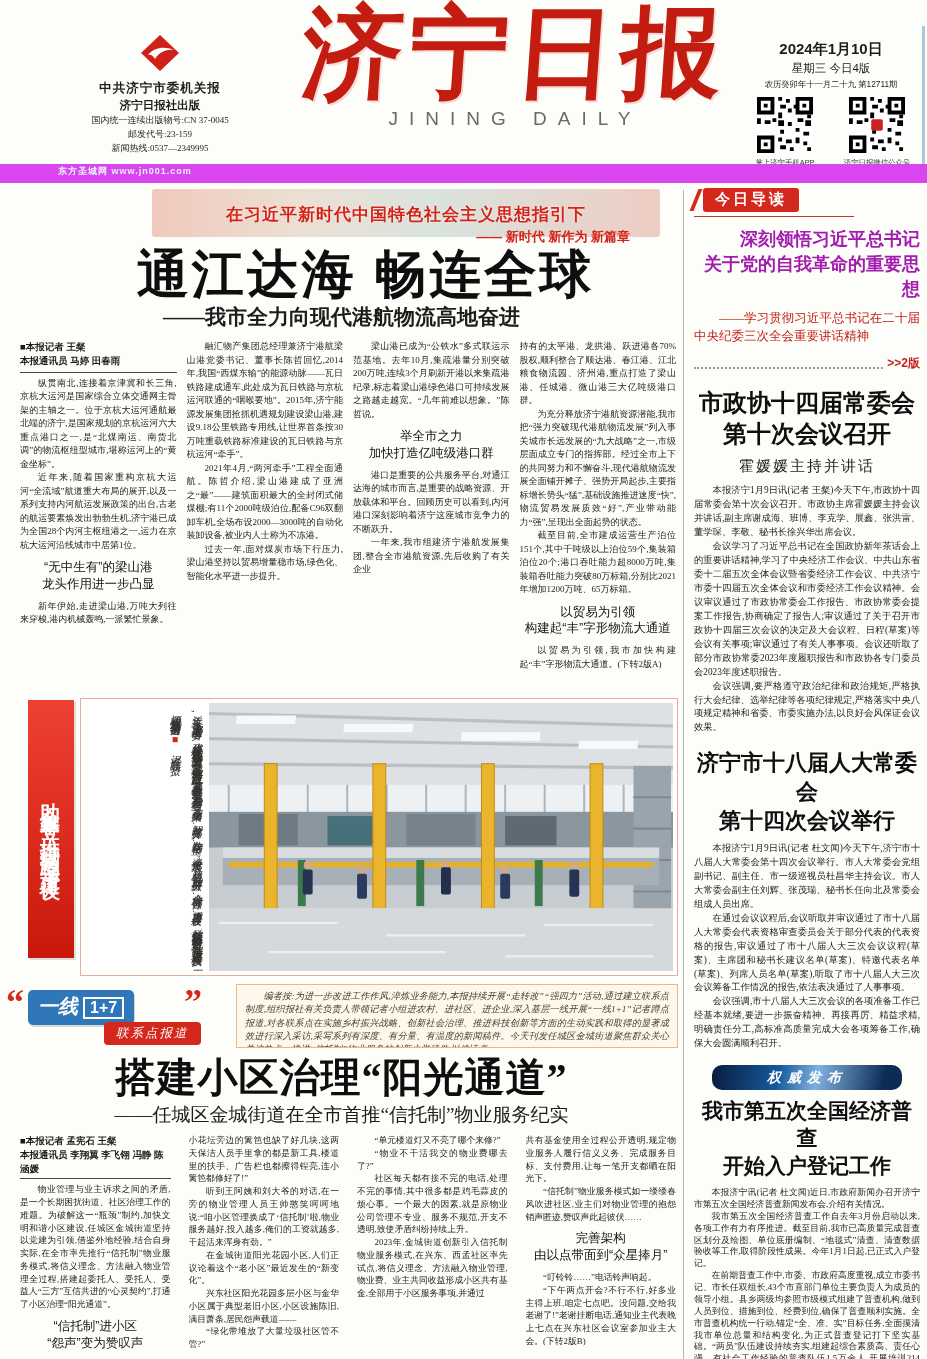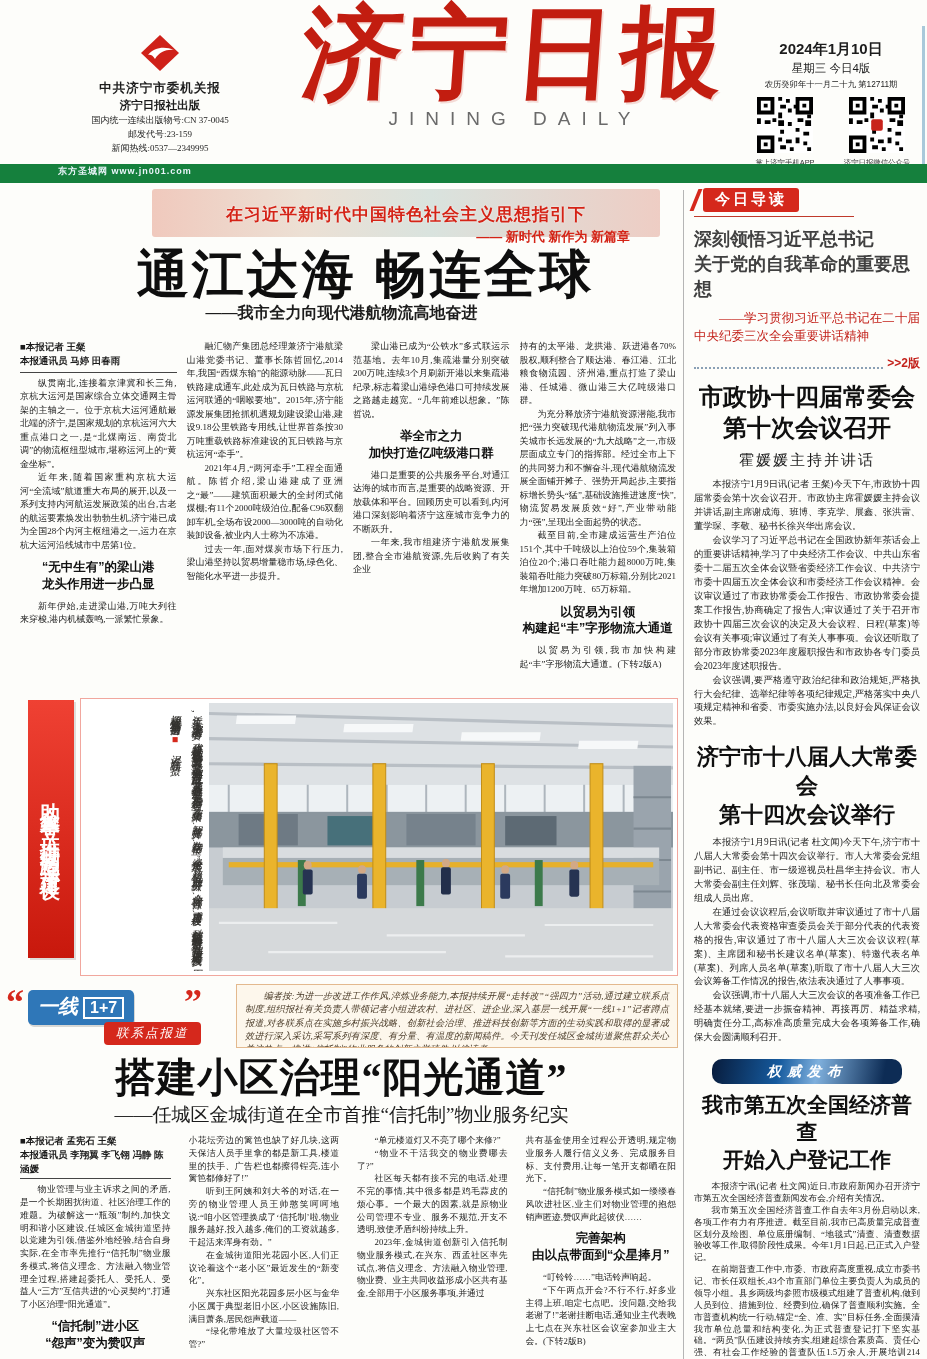--- a/index.html
+++ b/index.html
@@ -18,41 +18,41 @@
                   font-family:"Liberation Sans","DejaVu Sans",sans-serif;}
   .mh-right{position:absolute;right:10px;top:40px;width:172px;text-align:center;
             font-family:"Liberation Sans","DejaVu Sans",sans-serif;}
   .d1{font-size:15px;font-weight:bold;}
   .d2{font-size:11.5px;margin-top:2px;}
   .d3{font-size:8.3px;margin-top:3px;white-space:nowrap;}
   .qrs{display:flex;justify-content:space-between;margin-top:7px;padding:0 4px;}
   .qr-block{width:72px;}
   .qr-label{font-size:7.4px;margin-top:1px;color:#333;}
   .edge-strip{position:absolute;right:2px;top:26px;width:3px;height:148px;background:#a9c9da;}
-  .site-bar{position:absolute;left:0;top:164px;width:927px;height:19px;background:#15803d;}
+  .site-bar{position:absolute;left:0;top:164px;width:927px;height:19px;background:#d946ef;}
   .site-bar span{position:absolute;left:58px;top:1px;font-size:9px;color:#eaf4fa;font-weight:bold;
                  font-family:"Liberation Sans",sans-serif;letter-spacing:1px;}
   
   .lead-banner{position:absolute;left:152px;top:189px;width:508px;height:48px;box-sizing:border-box;
                background:linear-gradient(90deg,#f0c9bd,#ece0d4 30%,#d9e3de 55%,#eecdc4);
                border-radius:3px;padding-top:14px;text-align:center;}
   .lb1{font-size:17px;font-weight:900;color:#d42316;letter-spacing:1px;
        font-family:"Liberation Sans",sans-serif;text-shadow:0 0 2px #fff;}
   .lb2{font-size:13px;font-weight:900;color:#d42316;text-align:right;padding-right:30px;margin-top:2px;
        font-family:"Liberation Sans",sans-serif;}
   .lead-headline{position:absolute;left:0;top:240px;width:683px;text-align:center;font-size:52px;
                  font-weight:900;letter-spacing:3px;color:#0e0e0e;
                  font-family:"Liberation Sans","DejaVu Sans",sans-serif;padding-left:24px;}
-  .lead-dek{position:absolute;left:0;top:303px;width:683px;text-align:center;font-size:16px;font-weight:600;}
+  .lead-dek{position:absolute;left:0;top:303px;width:683px;text-align:center;font-size:21px;font-weight:600;}
   .lead-cols{position:absolute;left:20px;top:340px;width:656px;height:352px;display:flex;gap:10px;overflow:hidden;}
   .ncol{flex:1;font-size:9px;line-height:1.5;overflow:hidden;}
   .ncol p{margin:0;text-indent:2em;text-align:justify;}
   .byline{font-size:9.5px;font-weight:bold;font-family:"Liberation Sans",sans-serif;text-indent:0;}
   .byline.b2{border-bottom:1px solid #444;padding-bottom:3px;margin-bottom:4px;}
-  .xhead{font-family:"Liberation Sans",sans-serif;font-weight:700;text-align:center;font-size:12.5px;
+  .xhead{font-family:"Liberation Sans",sans-serif;font-weight:400;text-align:center;font-size:12.5px;
          line-height:1.35;margin:7px 0;white-space:pre-line;text-indent:0;color:#111;}
   
   .v-banner{position:absolute;left:28px;top:700px;width:46px;height:258px;
             background:linear-gradient(180deg,#ef4133,#c8180c);color:#fff;writing-mode:vertical-rl;
             font-size:20px;font-weight:900;letter-spacing:6px;display:flex;align-items:center;justify-content:center;
             font-family:"Liberation Sans",sans-serif;box-shadow:2px 2px 0 rgba(0,0,0,.12);}
   .photo-box{position:absolute;left:80px;top:698px;width:598px;height:278px;border:1px solid #f1a79e;
              display:flex;padding:4px;box-sizing:border-box;background:#fff;}
   .photo-caption{width:120px;writing-mode:vertical-rl;font-size:10.5px;line-height:2.05;font-style:italic;
                  color:#33322f;padding:4px 2px;letter-spacing:1px;overflow:hidden;}
@@ -81,31 +81,31 @@
   .bcol p{margin:0;text-indent:2em;text-align:justify;}
   .bcol .noind{text-indent:0;}
   
   .rail-divider{position:absolute;left:683px;top:190px;width:1px;height:1169px;background:#b5b5b5;}
   .rail{position:absolute;left:694px;top:188px;width:226px;}
   .dd-badge-row{display:flex;align-items:center;}
   .dd-slash{width:4px;height:22px;background:#d5281c;transform:skewX(-22deg);margin-right:5px;}
   .dd-badge{background:#d5281c;color:#fff;font-weight:900;font-size:15px;padding:2px 12px 3px;border-radius:3px;
             font-family:"Liberation Sans",sans-serif;letter-spacing:3px;}
   .dd-underline{width:160px;border-bottom:1.5px solid #c0392b;margin-top:4px;}
-  .dd-head{color:#404040;font-weight:900;font-size:18px;line-height:1.4;text-align:left;white-space:pre-line;
+  .dd-head{color:#a21caf;font-weight:900;font-size:18px;line-height:1.4;text-align:right;white-space:pre-line;
            margin-top:10px;font-family:"Liberation Sans",sans-serif;}
   .dd-dek{color:#c3211a;font-size:12.5px;line-height:1.5;margin-top:6px;text-indent:2em;text-align:justify;}
   .dd-dots{display:flex;align-items:flex-end;margin-top:9px;}
   .dots-line{flex:1;border-bottom:2px dotted #8aa0b5;margin-bottom:3px;}
   .dd-page{color:#c3211a;font-weight:900;font-size:12px;margin-left:4px;
            font-family:"Liberation Sans",sans-serif;}
   .rail h3{font-size:24px;font-weight:900;text-align:center;line-height:1.3;white-space:pre-line;margin:0;color:#0f0f0f;}
   .zx-dek{text-align:center;font-size:15px;letter-spacing:2px;margin:7px 0 8px;}
   .rail .body p{margin:0;text-indent:2em;text-align:justify;font-size:9.3px;line-height:1.5;}
-  .art-zx{margin-top:10px;} .art-zx .body{max-height:296px;overflow:hidden;margin-top:4px;}
+  .art-zx{margin-top:16px;} .art-zx .body{max-height:296px;overflow:hidden;margin-top:4px;}
   .art-rd{margin-top:14px;} .art-rd h3{font-size:22px;} .art-rd .body{max-height:212px;overflow:hidden;margin-top:7px;}
   .art-pc{margin-top:14px;}
   .pc-banner{width:190px;height:25px;margin:0 auto 8px;border-radius:10px;
              background:linear-gradient(100deg,#081c3c 0%,#155a9e 35%,#7fb0dd 55%,#0d2c55 90%);
              color:#fff;font-style:italic;font-weight:900;letter-spacing:6px;text-align:center;
              font-size:14px;line-height:25px;}
   .art-pc h3{font-size:21px;}
   .art-pc .body{max-height:300px;overflow:hidden;margin-top:7px;}
   .art-pc .body p{font-size:8.8px;line-height:1.35;}
 </style>

